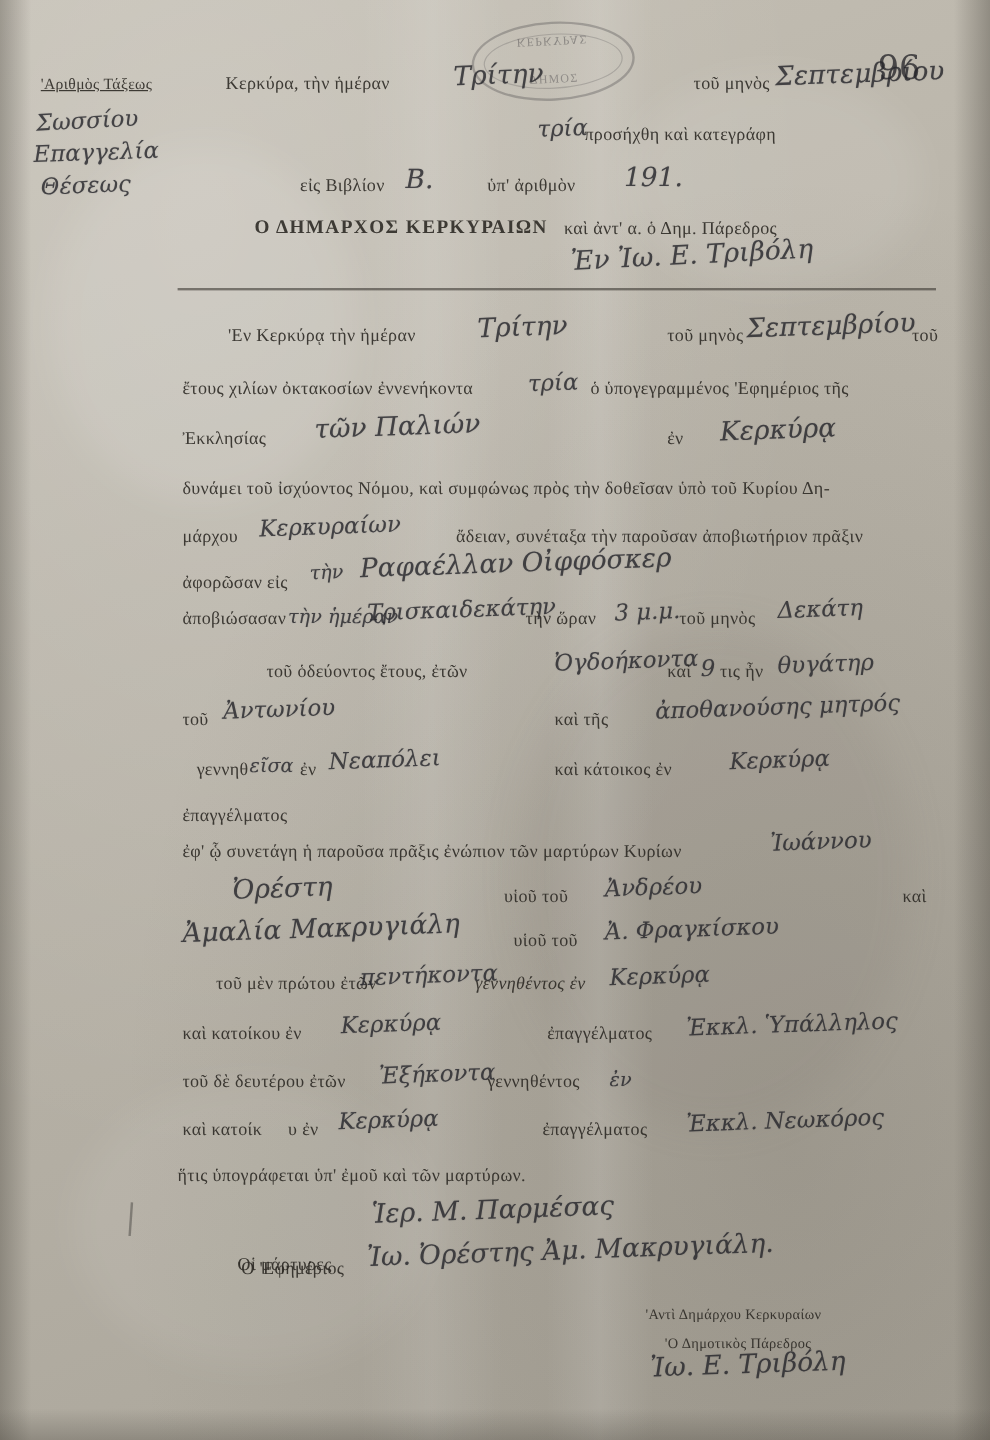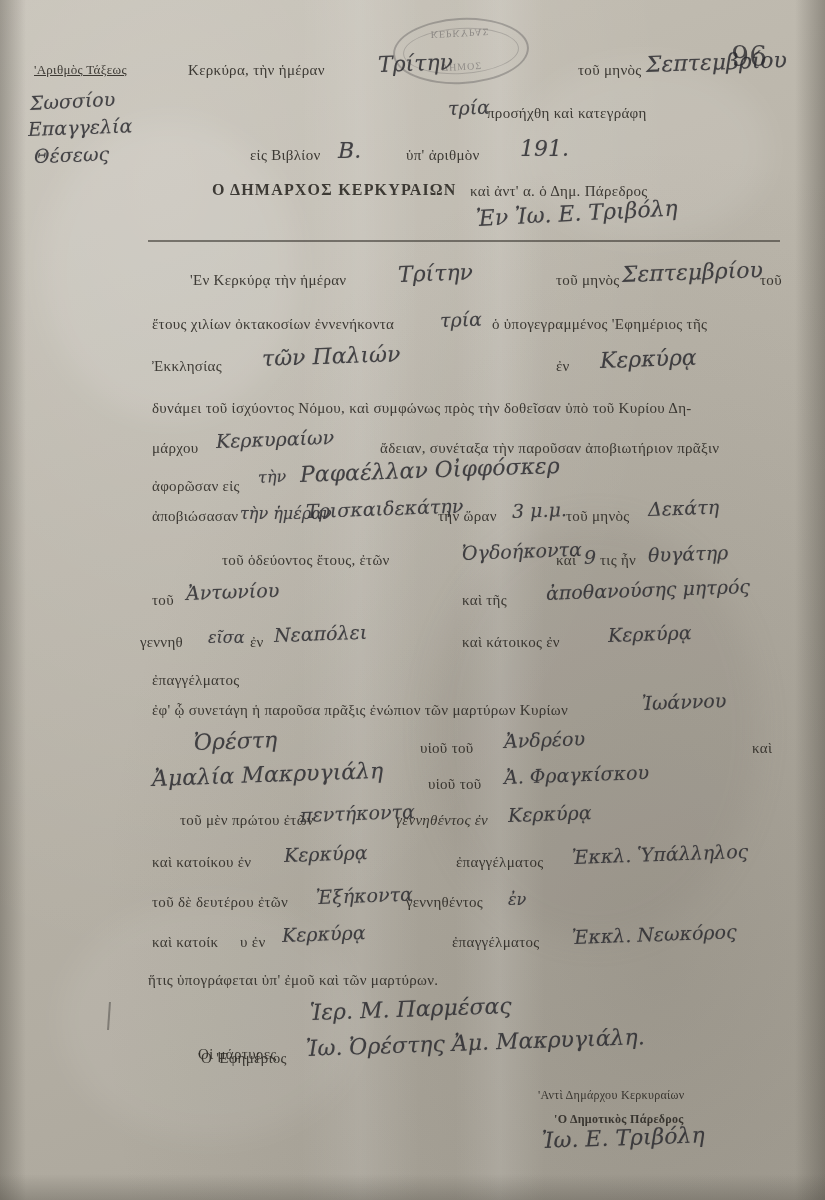--- a/index.html
+++ b/index.html
@@ -242,21 +242,21 @@
     <div class="pr" style="left:556px; top:552px;">καὶ</div>
     <div class="hw md" style="left:584px; top:546px;">9</div>
     <div class="pr" style="left:600px; top:552px;">τις ἦν</div>
     <div class="hw md" style="left:648px; top:544px; transform:rotate(-2deg);">θυγάτηρ</div>
 
     <div class="pr" style="left:152px; top:592px;">τοῦ</div>
     <div class="hw md" style="left:186px; top:582px; transform:rotate(-2deg);">Ἀντωνίου</div>
     <div class="pr" style="left:462px; top:592px;">καὶ τῆς</div>
     <div class="hw md" style="left:546px; top:582px; transform:rotate(-2deg);">ἀποθανούσης μητρός</div>
 
-    <div class="pr" style="left:140px; top:634px;">γεννηθ</div>
+    <div class="pr" style="left:164px; top:634px;">γεννηθ</div>
     <div class="hw sm" style="left:208px; top:628px;">εῖσα</div>
     <div class="pr" style="left:250px; top:634px;">ἐν</div>
     <div class="hw md" style="left:274px; top:624px; transform:rotate(-2deg);">Νεαπόλει</div>
     <div class="pr" style="left:462px; top:634px;">καὶ κάτοικος ἐν</div>
     <div class="hw md" style="left:608px; top:624px; transform:rotate(-2deg);">Κερκύρᾳ</div>
 
     <div class="pr" style="left:152px; top:672px;">ἐπαγγέλματος</div>
 
     <div class="pr" style="left:152px; top:702px;">ἐφ' ᾧ συνετάγη ἡ παροῦσα πρᾶξις ἐνώπιον τῶν μαρτύρων Κυρίων</div>
     <div class="hw md" style="left:642px; top:692px; transform:rotate(-2deg);">Ἰωάννου</div>
@@ -295,21 +295,21 @@
 
     <div class="pencil"></div>
 
     <div class="pr" style="left:198px; top:1010px;margin-top:40px;">'Ο 'Εφημέριος</div>
     <div class="hw lg" style="left:310px; top:1000px; transform:rotate(-2deg);">Ἱερ. Μ. Παρμέσας</div>
 
     <div class="pr" style="left:198px; top:1046px;">Οἱ μάρτυρες</div>
     <div class="hw lg" style="left:306px; top:1036px; transform:rotate(-2deg);">Ἰω. Ὀρέστης  Ἀμ. Μακρυγιάλη.</div>
 
     <div class="pr tiny" style="left:538px; top:1088px;">'Αντὶ Δημάρχου Κερκυραίων</div>
-    <div class="pr tiny" style="left:554px; top:1112px;font-weight:bold;">'Ο  Δημοτικὸς Πάρεδρος</div>
+    <div class="pr tiny" style="left:554px; top:1112px;">'Ο  Δημοτικὸς Πάρεδρος</div>
     <div class="hw lg" style="left:542px; top:1128px; transform:rotate(-2deg);">Ἰω. Ε. Τριβόλη</div>
 
 
   </div>
 
   <div class="edge-left"></div>
   <div class="edge-right"></div>
   <div class="edge-bottom"></div>
 </div>
 

